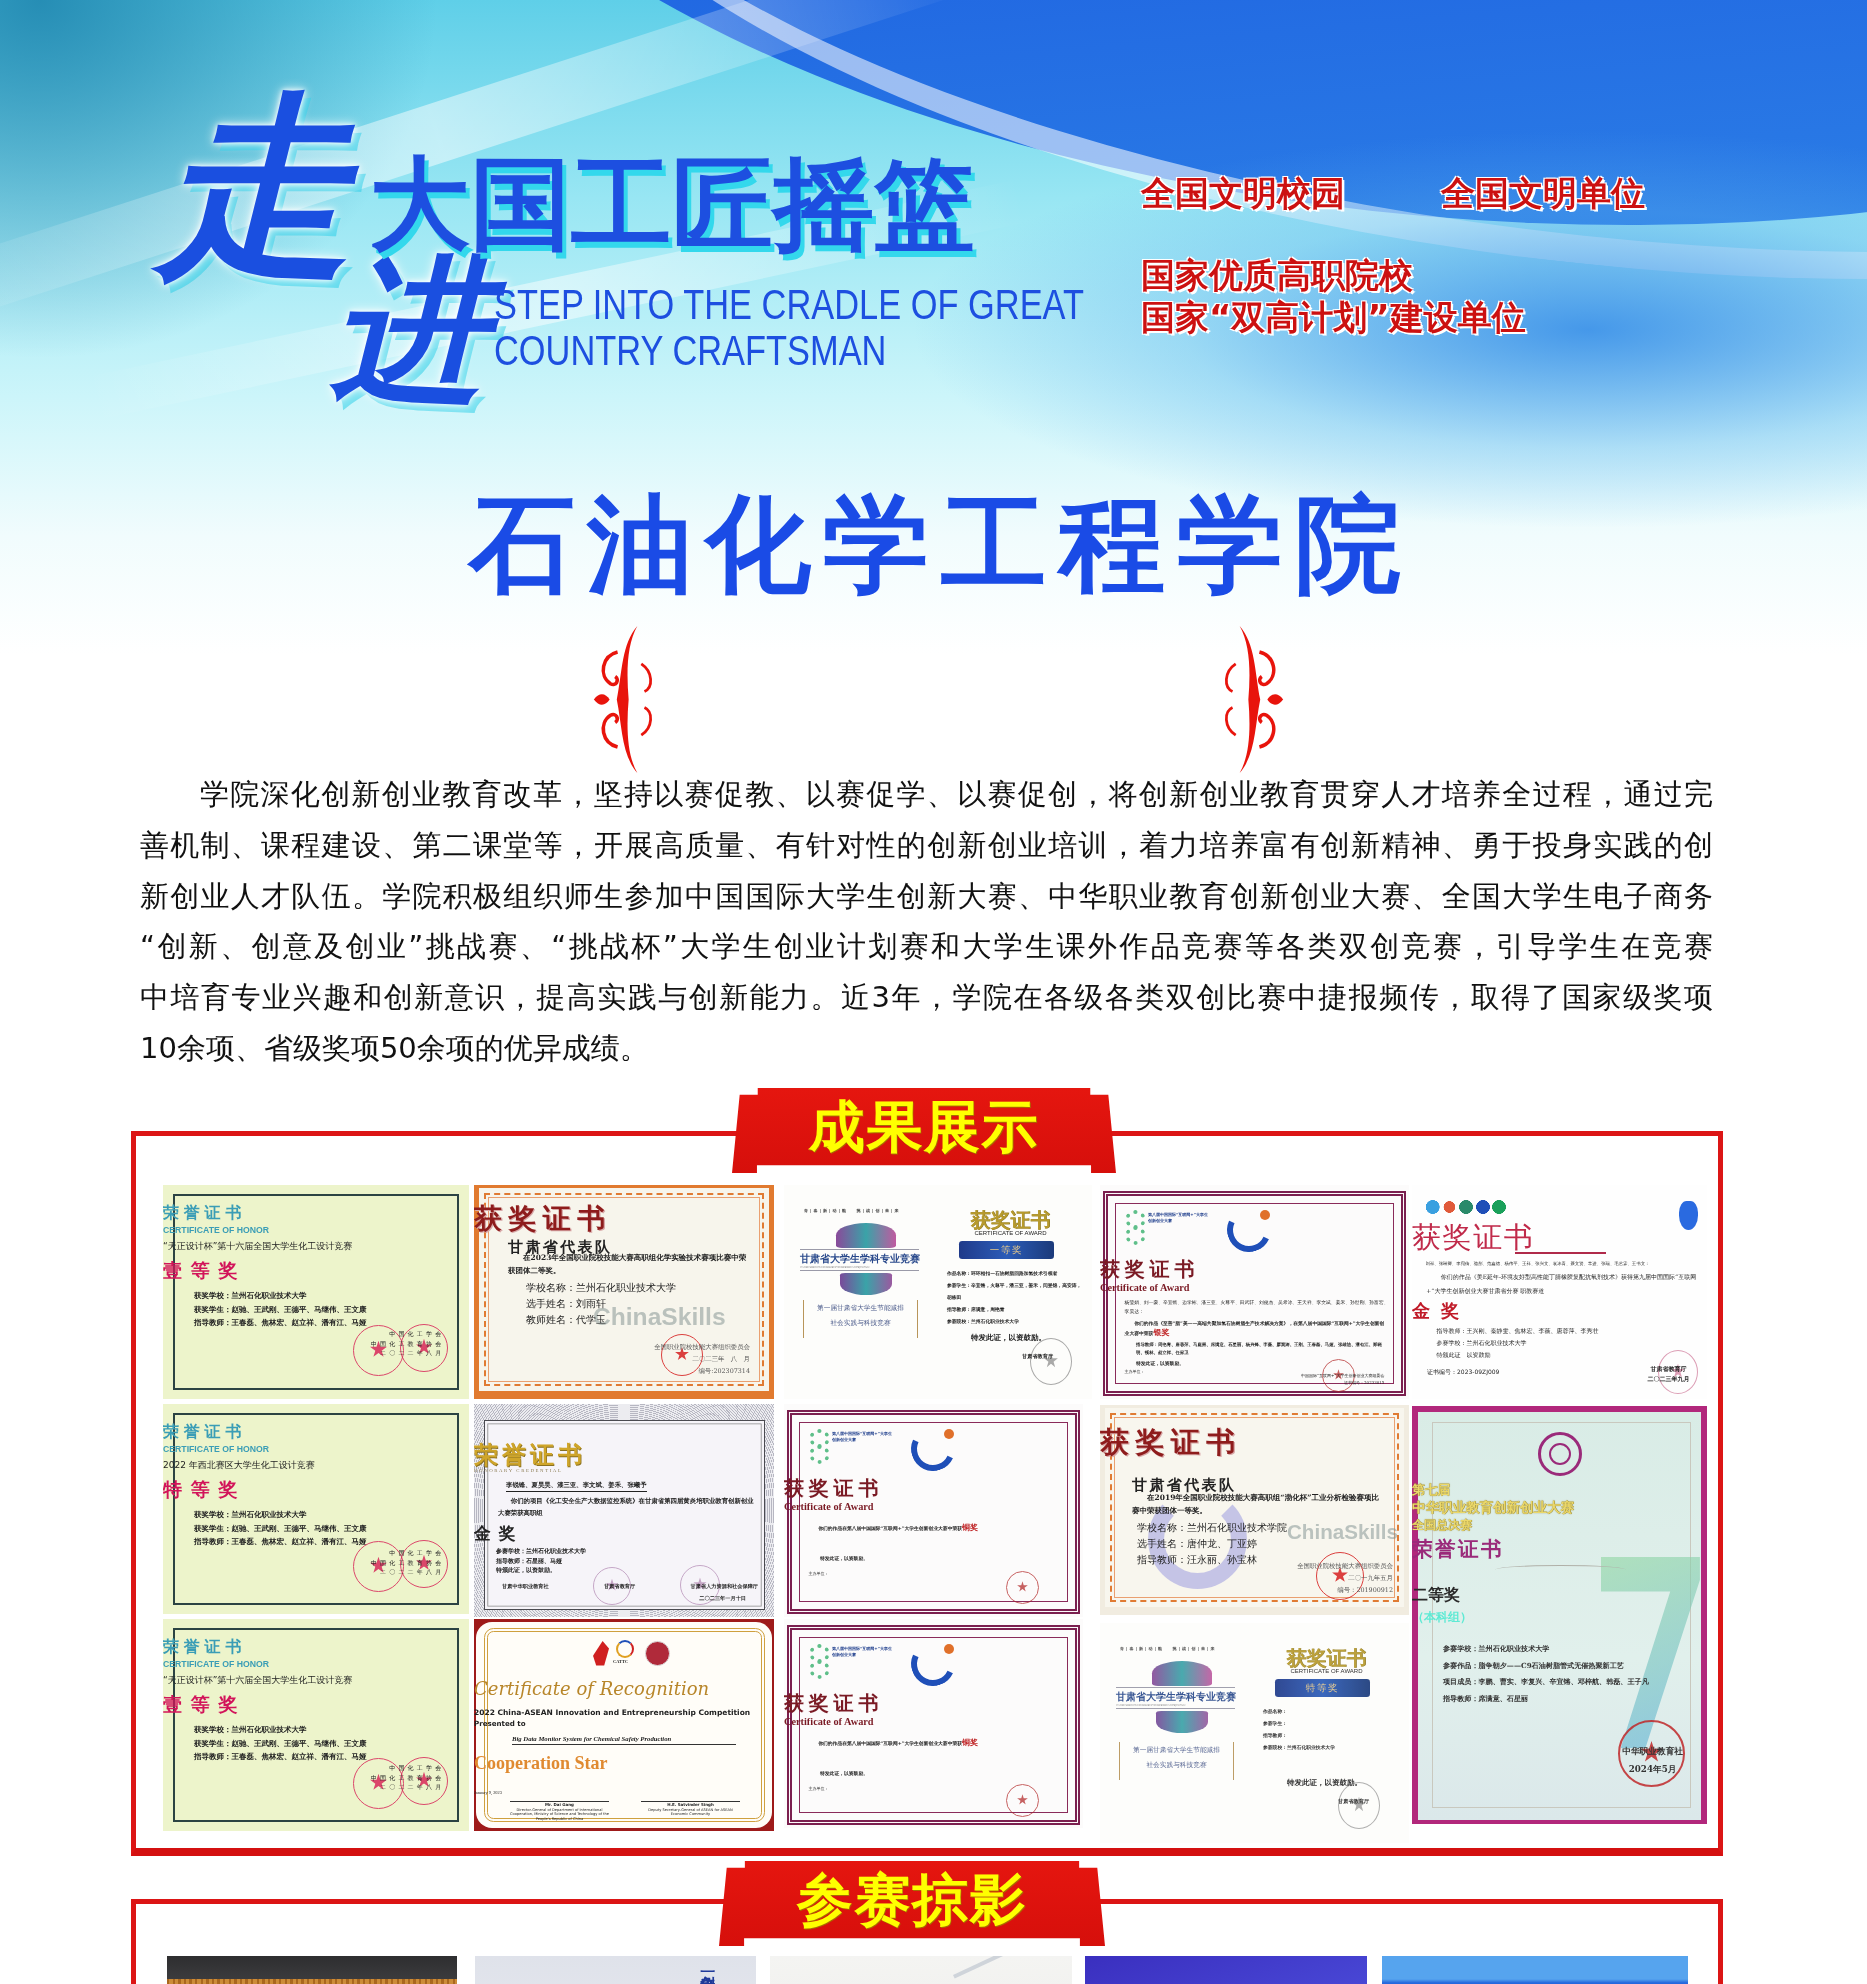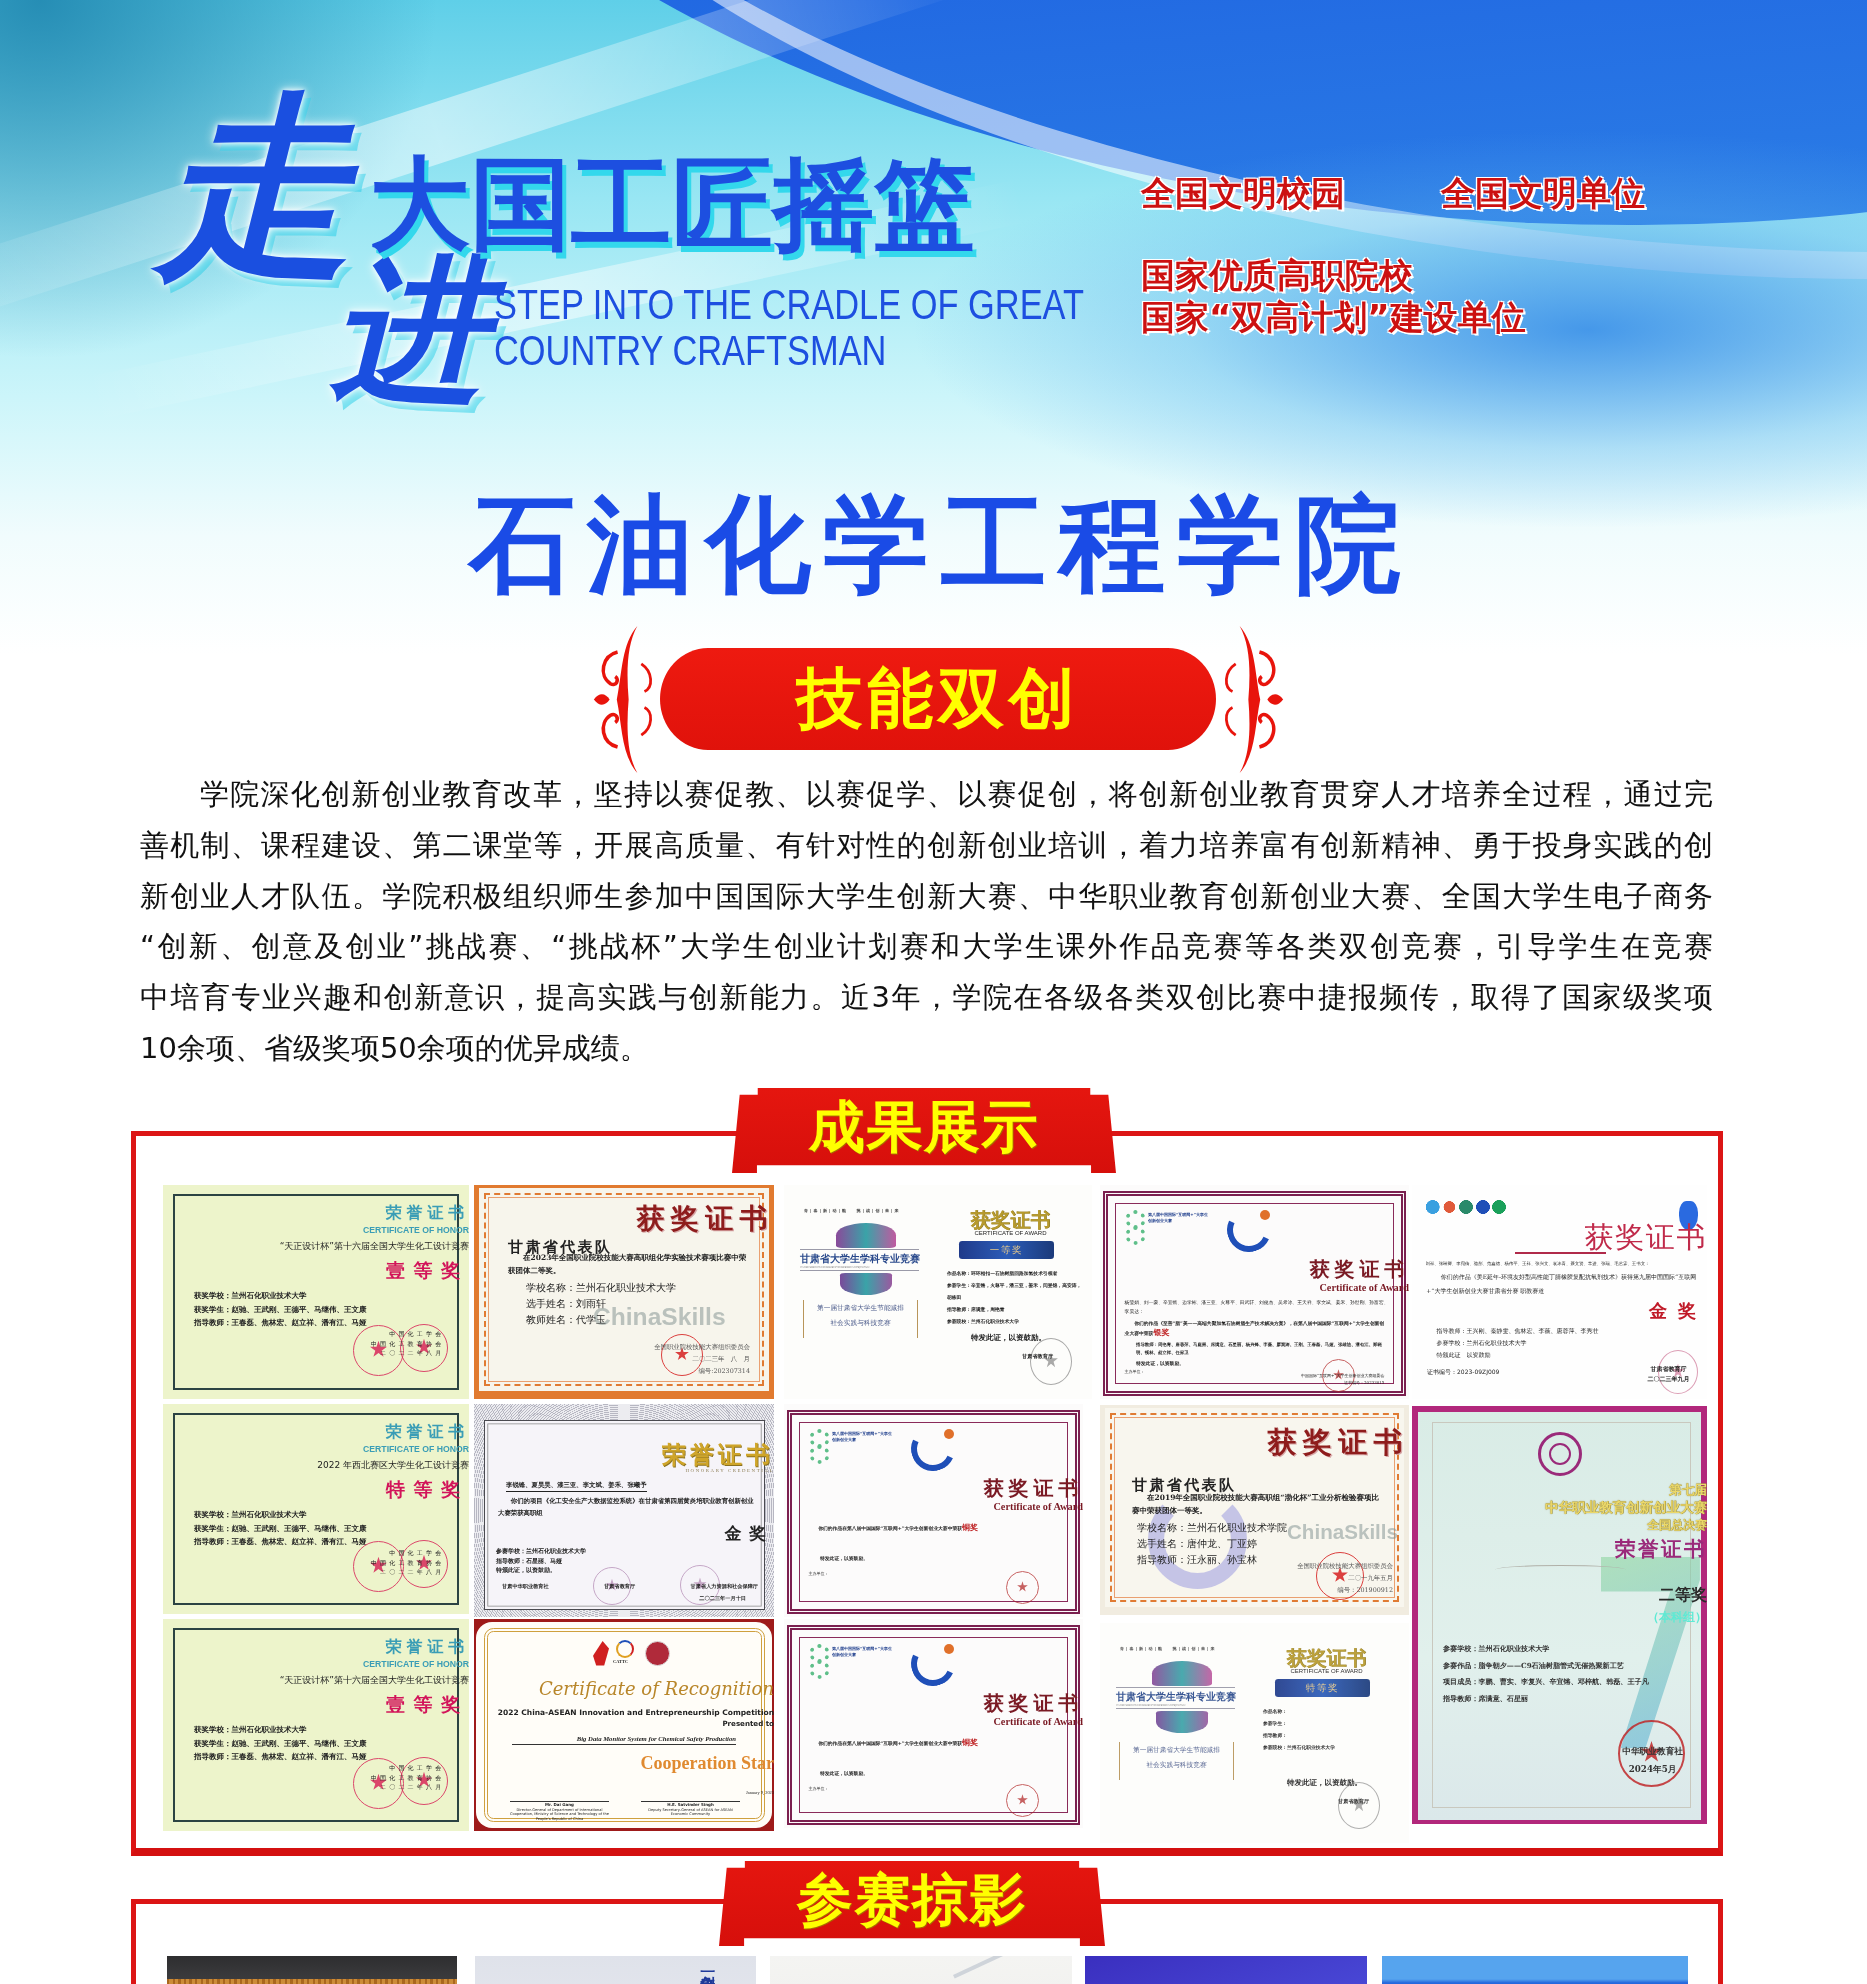--- a/index.html
+++ b/index.html
@@ -30,21 +30,21 @@
 .intro.first{text-indent:60px}
 .intro.last{text-align-last:left}
 
 
 .sec-box{left:131px;width:1592px;border:5.6px solid #dc1515;border-bottom:8.7px solid #d41010;background:#fff}
 .tab{background:linear-gradient(180deg,#e5160f,#d60f0b);clip-path:polygon(6.7% 0,93.3% 0,93.3% 8%,98% 8%,100% 100%,93.5% 100%,93.5% 91%,6.5% 91%,6.5% 100%,0 100%,2% 8%,6.7% 8%);display:flex;align-items:center;justify-content:center}
 .tab span{font-size:56px;font-weight:bold;color:#ffff00;letter-spacing:1.6px;line-height:1;margin-top:-8px;text-shadow:0.8px 1.2px 0 #a86d00}
 
 
 .cert{position:absolute;overflow:hidden;font-family:"DejaVu Serif",serif;color:#222}
-.cert .t{position:absolute;left:0;right:0;text-align:right;white-space:nowrap}
+.cert .t{position:absolute;left:0;right:0;text-align:left;white-space:nowrap}
 .cert .l{position:absolute;white-space:nowrap}
 .stamp{position:absolute;border:1.6px solid #d8285a;border-radius:50%;opacity:.85}
 .stamp::after{content:"";position:absolute;left:32%;top:30%;width:36%;height:36%;background:#d8285a;clip-path:polygon(50% 0,61% 35%,98% 35%,68% 57%,79% 91%,50% 70%,21% 91%,32% 57%,2% 35%,39% 35%)}
 
 .honor{background:#edf4cb}
 .honor .frame{position:absolute;left:10.3px;top:8.7px;right:10.3px;bottom:8.7px;border:2.8px double #2c4343}
 .honor .ti{top:18px;font-size:16px;letter-spacing:4.8px;color:#3a9db6;font-weight:bold}
 .honor .su{top:40px;font-size:8.7px;color:#3a9db6;font-weight:bold;font-family:"Liberation Sans",sans-serif}
 .honor .ev{top:55px;font-size:9px;font-family:"DejaVu Sans",sans-serif}
 .honor .aw{top:73px;font-size:19px;color:#d2145a;font-weight:bold;letter-spacing:8.7px}
@@ -197,23 +197,20 @@
   <div class="a school-title">石油化学工程学院</div>
 
   <svg class="a" style="left:578px;top:624px;width:91px;height:151px" viewBox="0 0 230 380">
     <path d="M150 4 C110 50 112 120 98 190 C112 260 110 330 150 376 C124 330 122 262 128 190 C122 118 124 50 150 4 Z" fill="#e8140c"></path>
     <path d="M100 70 C60 80 52 130 82 150 C96 158 106 140 94 132" stroke="#e8140c" stroke-width="9" fill="none"></path>
     <path d="M100 310 C60 300 52 250 82 230 C96 222 106 240 94 248" stroke="#e8140c" stroke-width="9" fill="none"></path>
     <path d="M160 100 C190 120 190 160 168 170" stroke="#e8140c" stroke-width="7" fill="none"></path>
     <path d="M160 280 C190 260 190 220 168 210" stroke="#e8140c" stroke-width="7" fill="none"></path>
     <path d="M40 190 C55 170 70 175 80 190 C70 205 55 210 40 190 Z" fill="#e8140c"></path>
   </svg>
-  <div class="a pill">
-      <span>技能双创</span>
-    </div>
   <svg class="a" style="left:1208px;top:624px;width:91px;height:151px;transform:scaleX(-1)" viewBox="0 0 230 380">
     <path d="M150 4 C110 50 112 120 98 190 C112 260 110 330 150 376 C124 330 122 262 128 190 C122 118 124 50 150 4 Z" fill="#e8140c"></path>
     <path d="M100 70 C60 80 52 130 82 150 C96 158 106 140 94 132" stroke="#e8140c" stroke-width="9" fill="none"></path>
     <path d="M100 310 C60 300 52 250 82 230 C96 222 106 240 94 248" stroke="#e8140c" stroke-width="9" fill="none"></path>
     <path d="M160 100 C190 120 190 160 168 170" stroke="#e8140c" stroke-width="7" fill="none"></path>
     <path d="M160 280 C190 260 190 220 168 210" stroke="#e8140c" stroke-width="7" fill="none"></path>
     <path d="M40 190 C55 170 70 175 80 190 C70 205 55 210 40 190 Z" fill="#e8140c"></path>
   </svg>
 
   <div class="a intro first" style="top:769px">学院深化创新创业教育改革，坚持以赛促教、以赛促学、以赛促创，将创新创业教育贯穿人才培养全过程，通过完</div>

